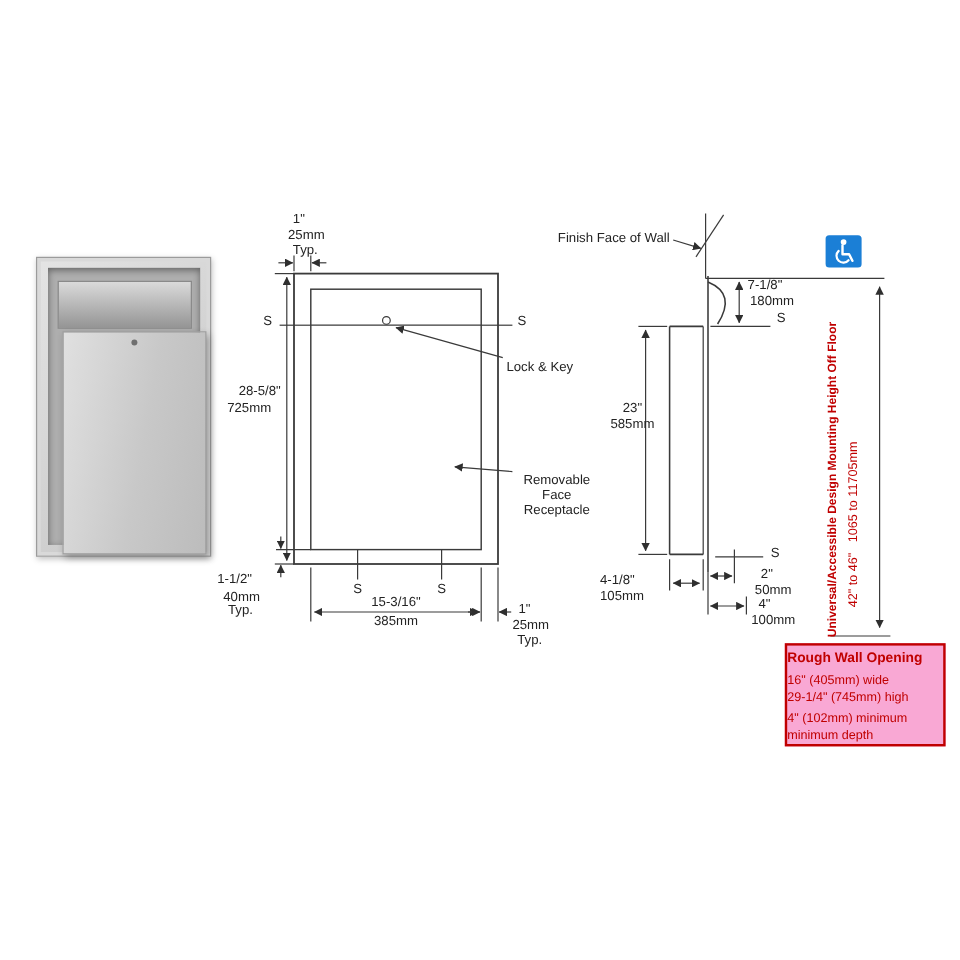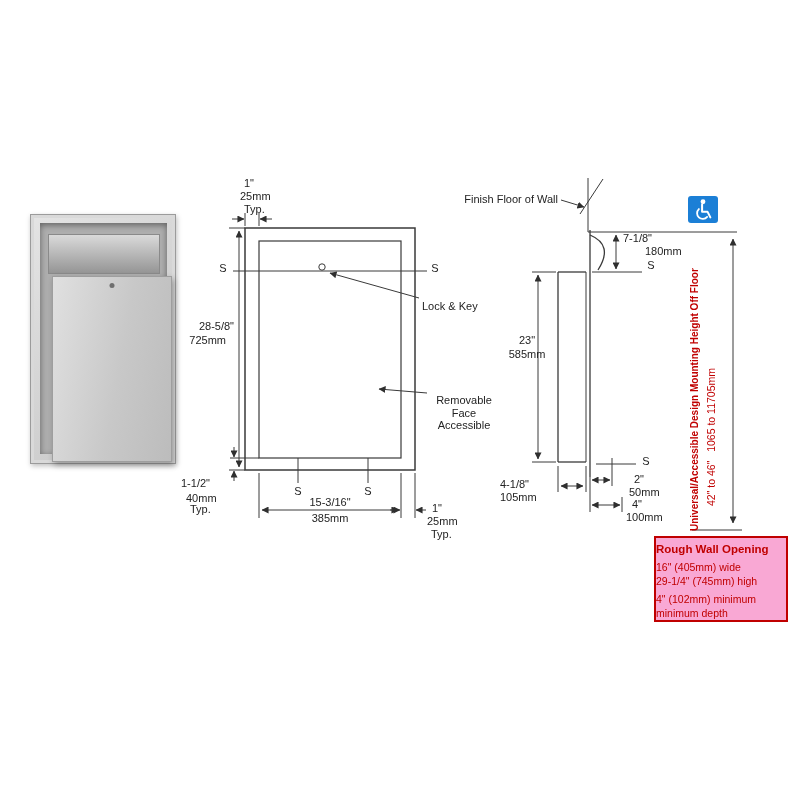--- a/index.html
+++ b/index.html
@@ -148,27 +148,27 @@
   <div class="lbl center" style="left:217px;top:262px;width:12px">S</div>
   <div class="lbl center" style="left:429px;top:262px;width:12px">S</div>
   <div class="lbl center" style="left:292px;top:485px;width:12px">S</div>
   <div class="lbl center" style="left:362px;top:485px;width:12px">S</div>
 
   <div class="lbl" style="left:422px;top:300px">Lock &amp; Key</div>
 
   <div class="lbl center" style="left:424px;top:394px;width:80px">
     <div>Removable</div>
     <div>Face</div>
-    <div>Accessible</div>
-  </div>
-
-  <div class="lbl right" style="left:458px;top:193px;width:100px">Finish Floor of Wall</div>
+    <div>Receptacle</div>
+  </div>
+
+  <div class="lbl right" style="left:458px;top:193px;width:100px">Finish Face of Wall</div>
 
   <div class="lbl" style="left:623px;top:232px">7-1/8"</div>
-  <div class="lbl" style="left:645px;top:245px">180mm</div>
+  <div class="lbl" style="left:625px;top:245px">180mm</div>
 
   <div class="lbl center" style="left:511px;top:334px;width:32px">23"</div>
   <div class="lbl center" style="left:505px;top:348px;width:44px">585mm</div>
 
   <div class="lbl" style="left:500px;top:478px">4-1/8"</div>
   <div class="lbl" style="left:500px;top:491px">105mm</div>
 
   <div class="lbl" style="left:634px;top:473px">2"</div>
   <div class="lbl" style="left:629px;top:486px">50mm</div>
 

